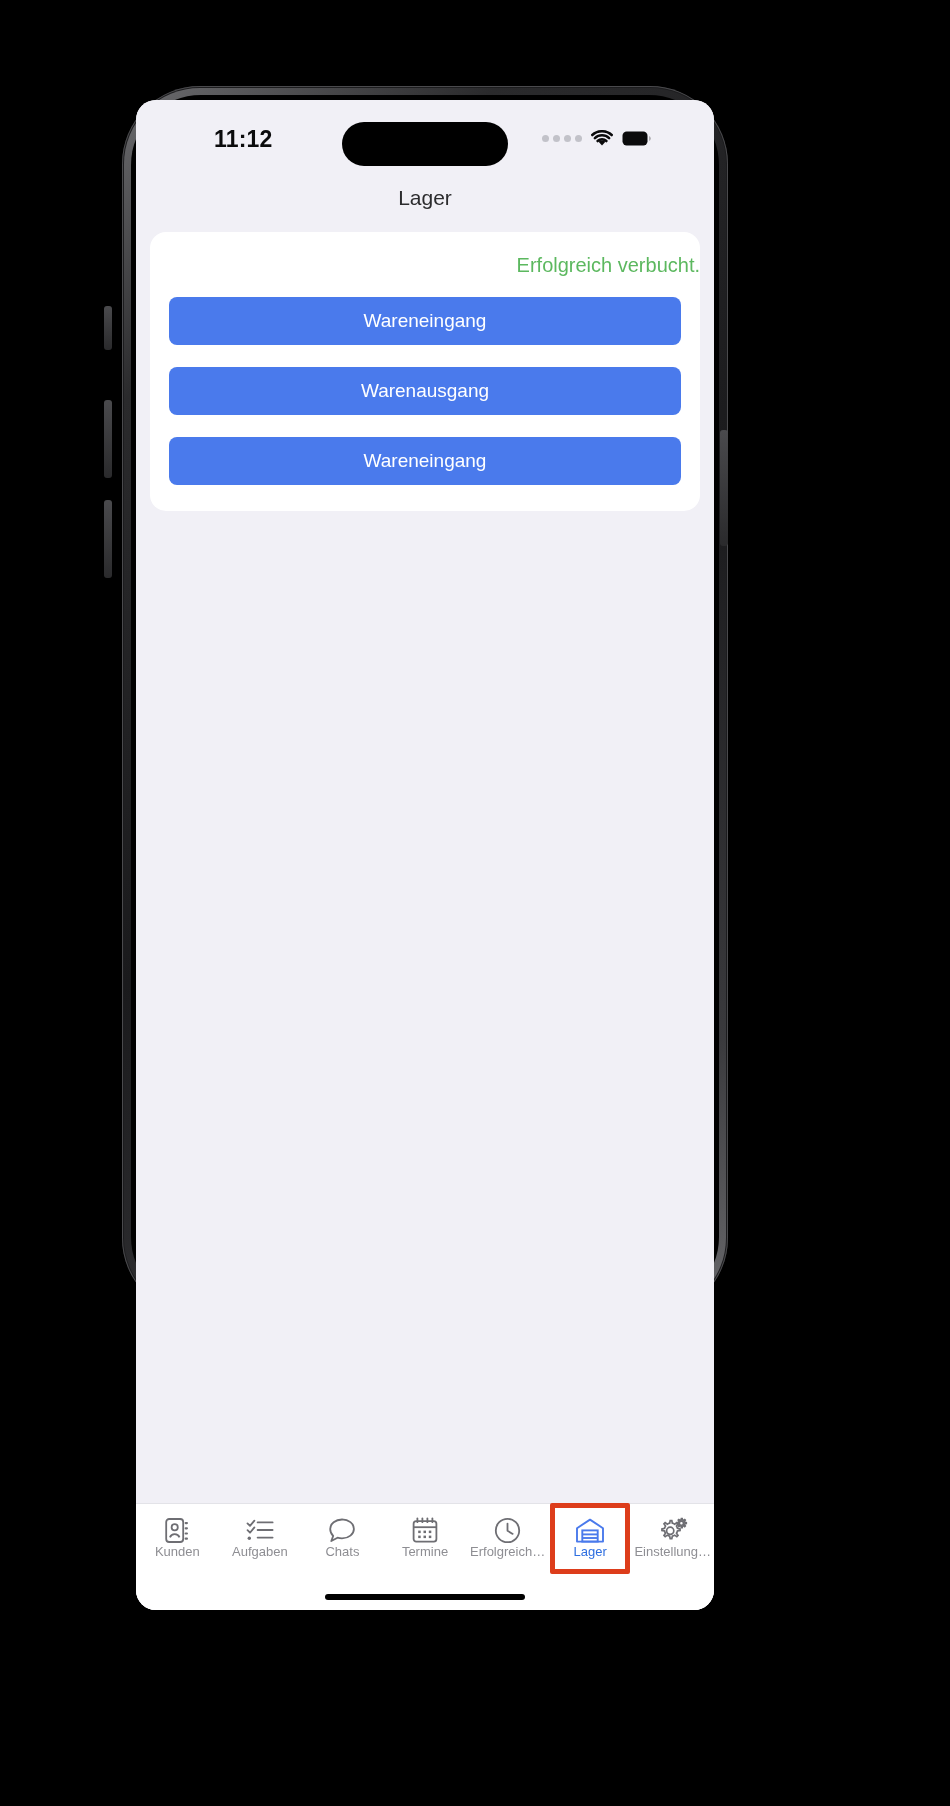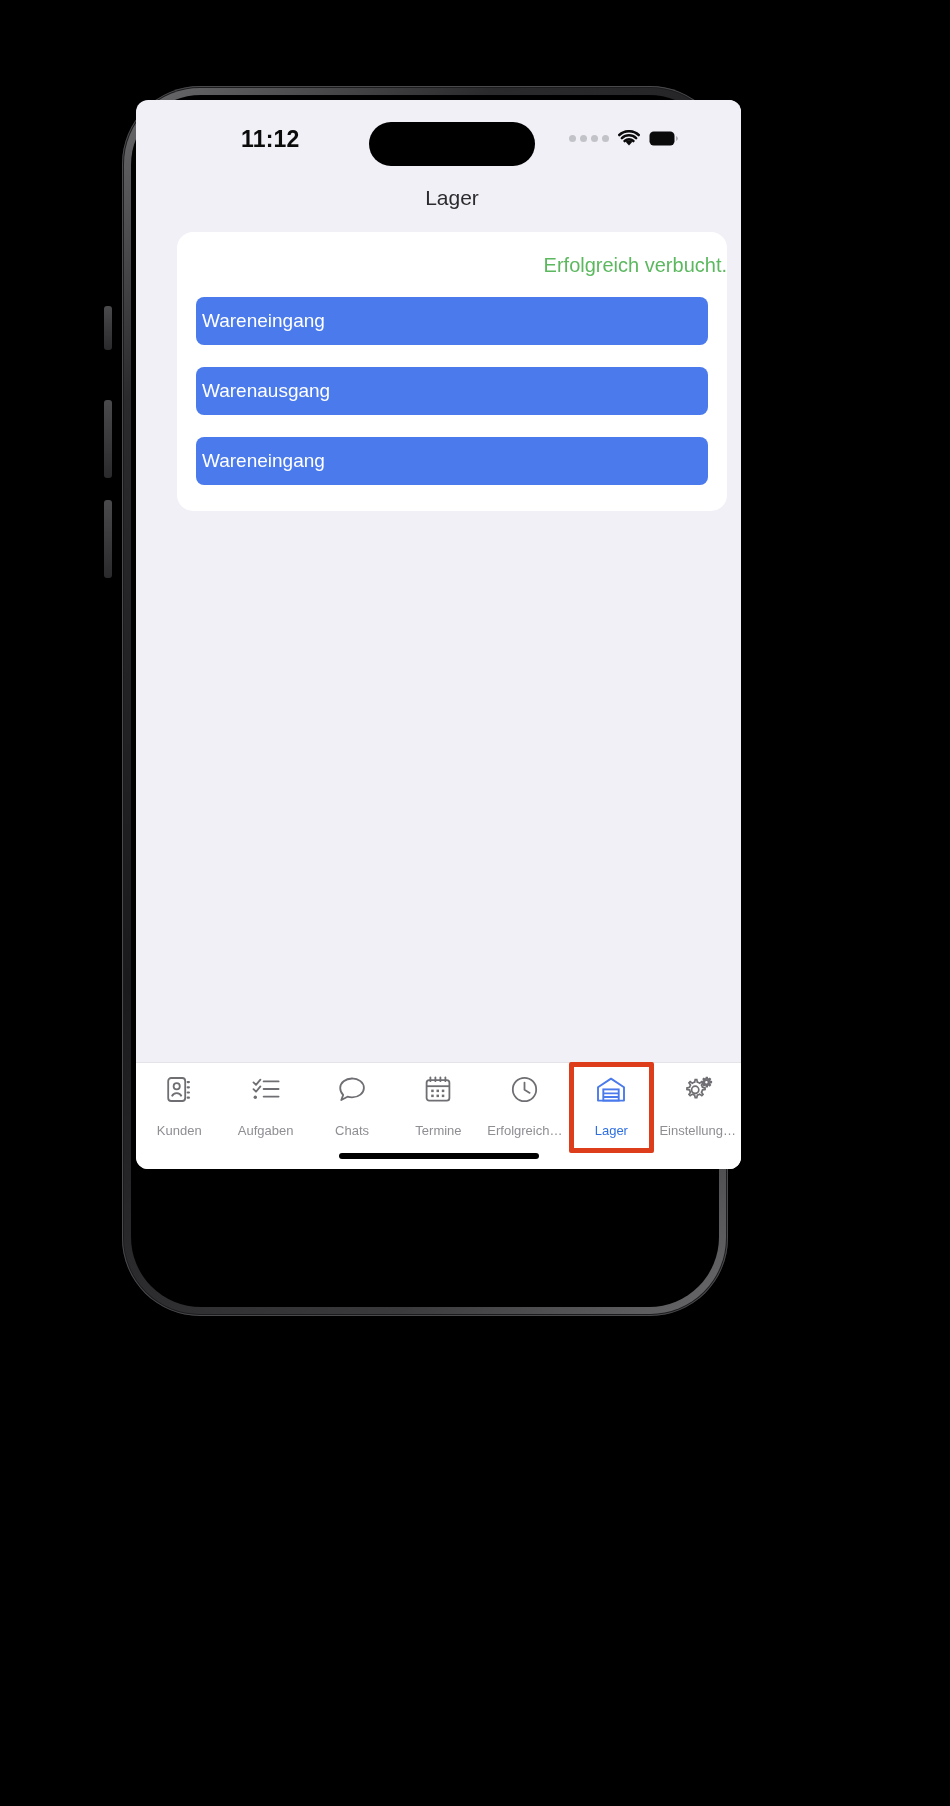--- a/index.html
+++ b/index.html
@@ -51,26 +51,25 @@
   #btn-volup   { left: 104px; top: 400px; width: 8px; height: 78px; }
   #btn-voldown { left: 104px; top: 500px; width: 8px; height: 78px; }
   #btn-power   { left: 720px; top: 430px; width: 8px; height: 116px; }
 
   
   #screen {
     position: absolute;
     left: 136px;
     top: 100px;
     width: 578px;
-    height: 1069px;
-    border-radius: 12px;
+    height: 1510px;
+    border-radius: 20px;
     overflow: hidden;
     background: #f1f0f6;
     z-index: 5;
-    padding-left: 27px;
   }
 
   
   #status-bar {
     position: relative;
     height: 62px;
     background: #f1f0f6;
   }
   #status-time {
     position: absolute;
@@ -142,21 +141,21 @@
     width: calc(100% - 38px);
     margin: 0 auto 22px auto;
     background: #4a7aec;
     color: #ffffff;
     border: none;
     border-radius: 8px;
     height: 48px;
     font-size: 19px;
     font-family: "Liberation Sans", sans-serif;
     cursor: pointer;
-    text-align: left;
+    text-align: center;
   }
   .action-button:last-child { margin-bottom: 0; }
 
   
   #tab-bar {
     position: absolute;
     left: 0; right: 0;
     bottom: 0;
     height: 98px;
     background: #ffffff;
@@ -164,21 +163,21 @@
     display: flex;
     align-items: flex-start;
     padding-top: 8px;
   }
   .tab-item {
     flex: 1 1 0;
     min-width: 0;
     display: flex;
     flex-direction: column;
     align-items: center;
-    gap: 20px;
+    gap: 0;
     cursor: pointer;
     position: relative;
     padding: 4px 0;
   }
   .tab-label {
     font-size: 13px;
     color: #8e8e93;
     white-space: nowrap;
     overflow: hidden;
     text-overflow: ellipsis;

